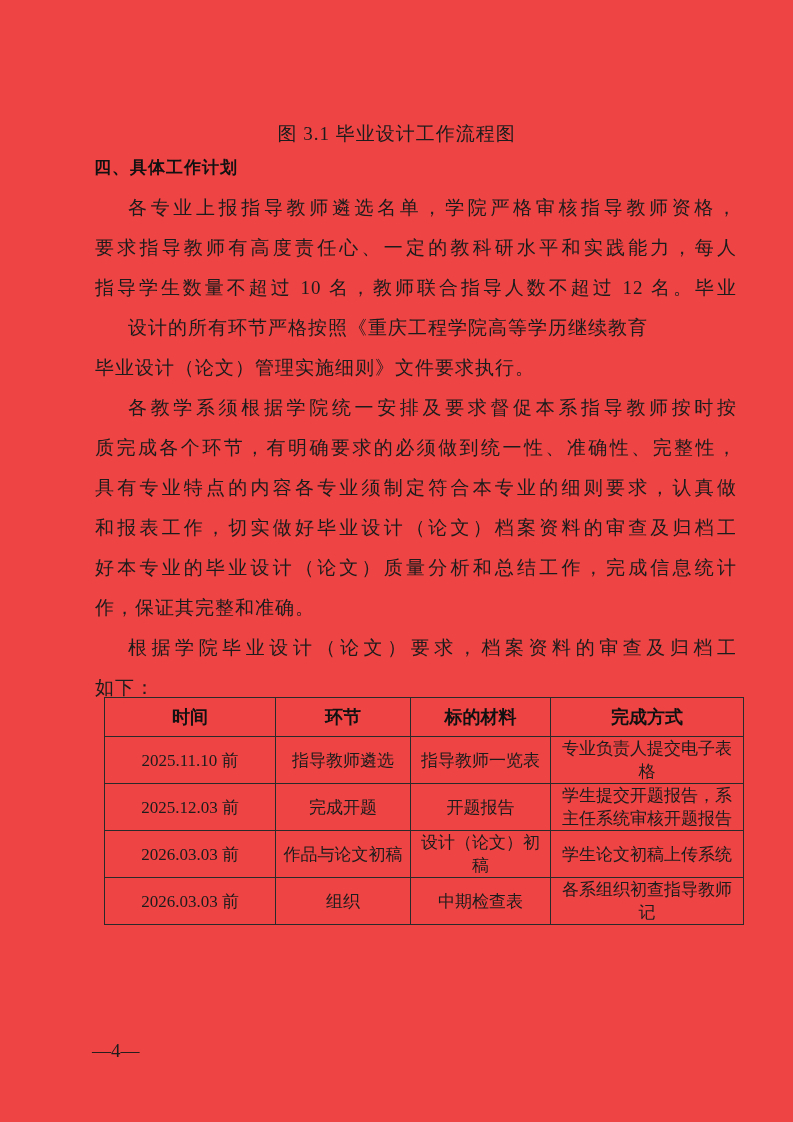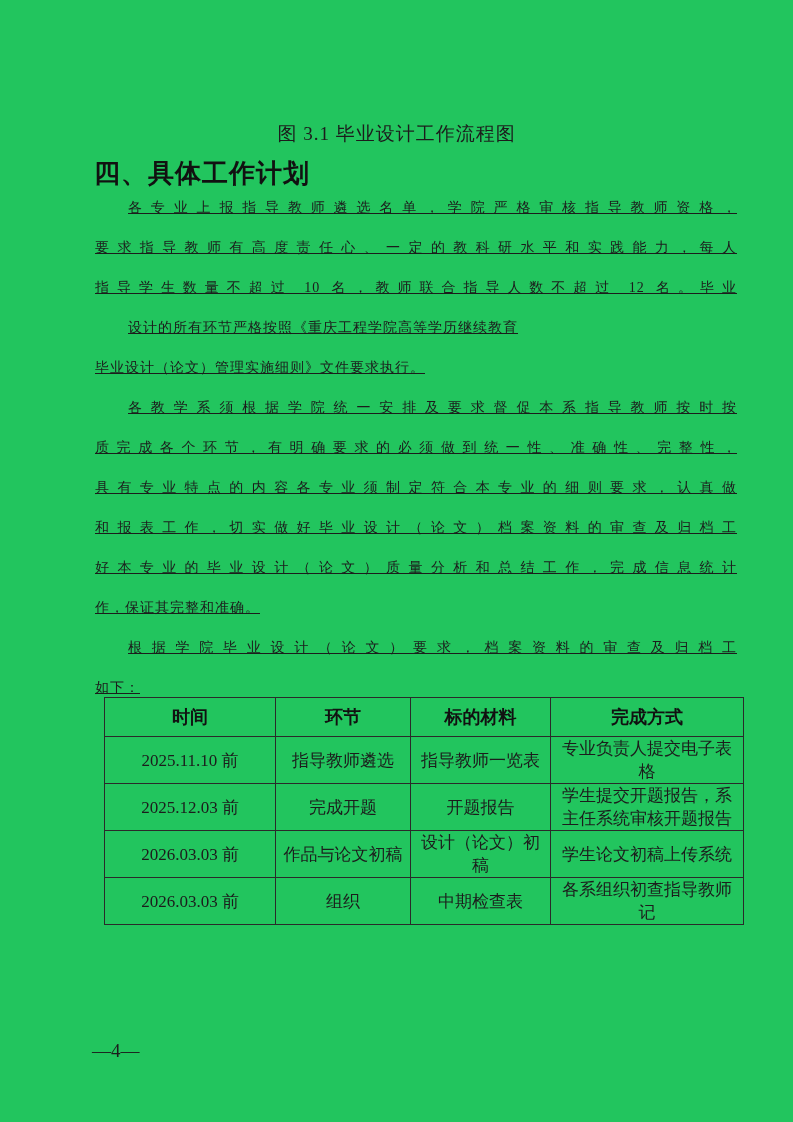--- a/index.html
+++ b/index.html
@@ -4,61 +4,60 @@
 <style>
   html, body {
     margin: 0;
     padding: 0;
     background: #ffffff;
   }
   .page {
     position: relative;
     width: 793px;
     height: 1122px;
-    background: #22c55e;
+    background: #ef4444;
     overflow: hidden;
     color: #1c1c1c;
     font-family: "Liberation Serif", "DejaVu Serif", serif;
   }
   .figure-caption {
     position: absolute;
     top: 121px;
     left: 0;
     width: 793px;
     text-align: center;
     font-size: 19px;
     letter-spacing: 1px;
     color: #1c1c1c;
   }
   .section-heading {
     position: absolute;
     top: 156px;
     left: 94px;
-    font-size: 26px;
+    font-size: 17px;
     font-weight: bold;
     font-family: "Liberation Sans", "DejaVu Sans", sans-serif;
     letter-spacing: 1px;
     color: #111111;
   }
   .body-text {
     position: absolute;
     top: 188px;
     left: 95px;
     width: 642px;
   }
   .bline {
-    font-size: 14px;
+    font-size: 19px;
     line-height: 40px;
     height: 40px;
     letter-spacing: 1px;
     text-align: justify;
     text-align-last: justify;
     white-space: nowrap;
     color: #1c1c1c;
-    text-decoration: underline;
   }
   .bline.short {
     text-align: center;
     text-align-last: left;
   }
   .bline.indent {
     text-indent: 33px;
   }
   table.schedule {
     position: absolute;

